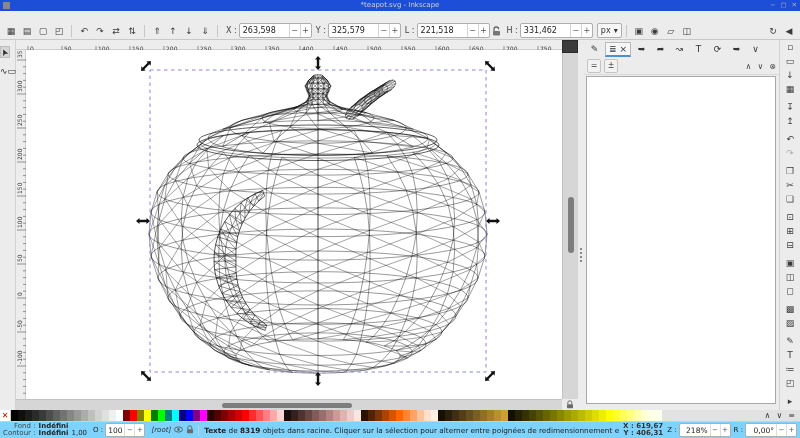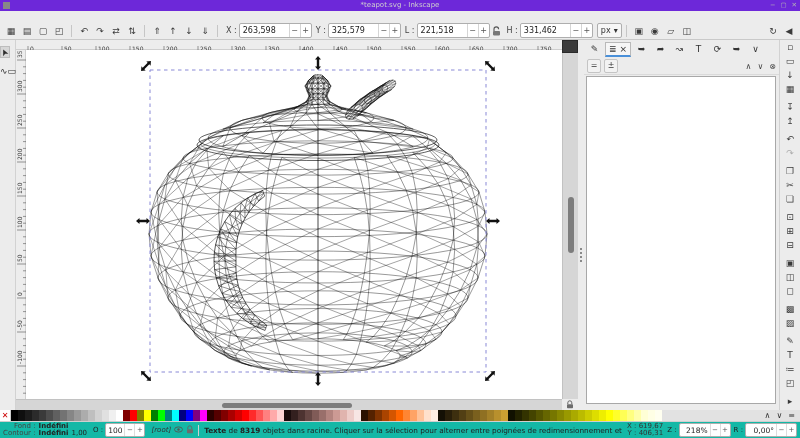--- a/index.html
+++ b/index.html
@@ -1,18 +1,18 @@
 <!DOCTYPE html>
 <html><head>
 <meta charset="utf-8">
 <style>
   html,body{margin:0;padding:0;background:#bfbfbf;}
   #app{position:relative;width:800px;height:438px;background:#ececec;font-family:"DejaVu Sans",sans-serif;overflow:hidden;user-select:none;}
   
-  .titlebar{position:absolute;left:0;top:0;width:800px;height:11px;background:#6d28d9;color:#cfcfcf;font-size:7px;line-height:11px;}
+  .titlebar{position:absolute;left:0;top:0;width:800px;height:11px;background:#1d4ed8;color:#cfcfcf;font-size:7px;line-height:11px;}
   .titlebar .ttl{position:absolute;left:0;right:0;text-align:center;}
   .winbtns{position:absolute;right:3px;top:0;display:flex;gap:5px;color:#b5b5b5;font-size:6.5px;}
   .winicon{position:absolute;left:3px;top:2px;width:7px;height:7px;background:#888;}
   
   .menubar{position:absolute;left:0;top:11px;width:800px;height:11px;background:#ececec;border-bottom:1px solid #dcdcdc;display:flex;align-items:center;padding-left:4px;box-sizing:border-box;}
   .menuitem{font-size:8.5px;color:#1a1a1a;padding:0 7px;line-height:11px;}
   
   .toolbar2{position:absolute;left:0;top:22px;width:800px;height:18px;background:#ececec;border-bottom:1px solid #c9c9c9;display:flex;align-items:center;padding:0 3px;box-sizing:border-box;}
   .tbico{width:14px;height:14px;font-size:9px;line-height:14px;text-align:center;color:#3a3a3a;margin:0 1px;}
   .tbsep{width:1px;height:12px;background:#c6c6c6;margin:0 4px;}
@@ -52,31 +52,31 @@
   .cmdbar{position:absolute;left:779px;top:40px;width:21px;height:370px;background:#ececec;border-left:1px solid #d2d2d2;box-sizing:border-box;display:flex;flex-direction:column;align-items:center;}
   .cmd{width:16px;height:14px;font-size:9px;line-height:14px;text-align:center;color:#3a3a3a;}
   .cmd.gray{color:#adadad;}
   .cmdgap{height:4px;}
   
   .palette{position:absolute;left:0;top:410px;width:800px;height:11px;background:#e2e2e2;display:flex;align-items:stretch;}
   .sw-none{width:10px;position:relative;background:#fff;border-right:1px solid #ccc;color:#cc0000;font-size:8px;line-height:11px;text-align:center;}
   .sw{width:7px;height:11px;flex:0 0 7px;}
   .palctrl{margin-left:auto;display:flex;align-items:center;gap:6px;padding:0 5px;color:#333;font-size:8px;background:#e2e2e2;}
   
-  .statusbar{position:absolute;left:0;top:421px;width:800px;height:17px;background:#14b8a6;border-top:1px solid #cfcfcf;box-sizing:border-box;display:flex;align-items:center;font-size:7px;color:#222;}
+  .statusbar{position:absolute;left:0;top:421px;width:800px;height:17px;background:#7dd3fc;border-top:1px solid #cfcfcf;box-sizing:border-box;display:flex;align-items:center;font-size:7px;color:#222;}
   .fsblock{display:grid;grid-template-columns:auto auto auto;column-gap:3px;line-height:7.5px;padding-left:3px;}
   .fslbl{color:#444;text-align:right;}
   .fsval{font-weight:bold;color:#222;}
   .opac{display:flex;align-items:center;margin-left:6px;gap:2px;}
   .minibox{border:1px solid #aeaeae;background:#fff;height:12px;display:flex;align-items:center;border-radius:2px;}
   .minibox .v{padding:0 2px;font-size:7.5px;}
   .minibox .mm,.minibox .pp{width:9px;text-align:center;color:#555;border-left:1px solid #ddd;line-height:12px;}
   .layerblk{display:flex;align-items:center;gap:3px;margin-left:6px;padding-right:4px;border-right:1px solid #d0d0d0;}
   .statusmsg{flex:1;margin-left:5px;white-space:nowrap;overflow:hidden;font-size:7.3px;color:#222;}
-  .xyblk{text-align:right;line-height:7.5px;color:#333;margin:0 4px;white-space:nowrap;}
+  .xyblk{text-align:right;line-height:7.5px;color:#333;margin:0 4px;white-space:nowrap;font-weight:bold;}
   .zr{display:flex;align-items:center;gap:2px;margin-right:3px;}
   svg text{font-family:"DejaVu Sans",sans-serif;}
 </style>
 </head>
 <body>
 
 <div id="app">
 
   <div class="titlebar">
     <span class="winicon"></span>

